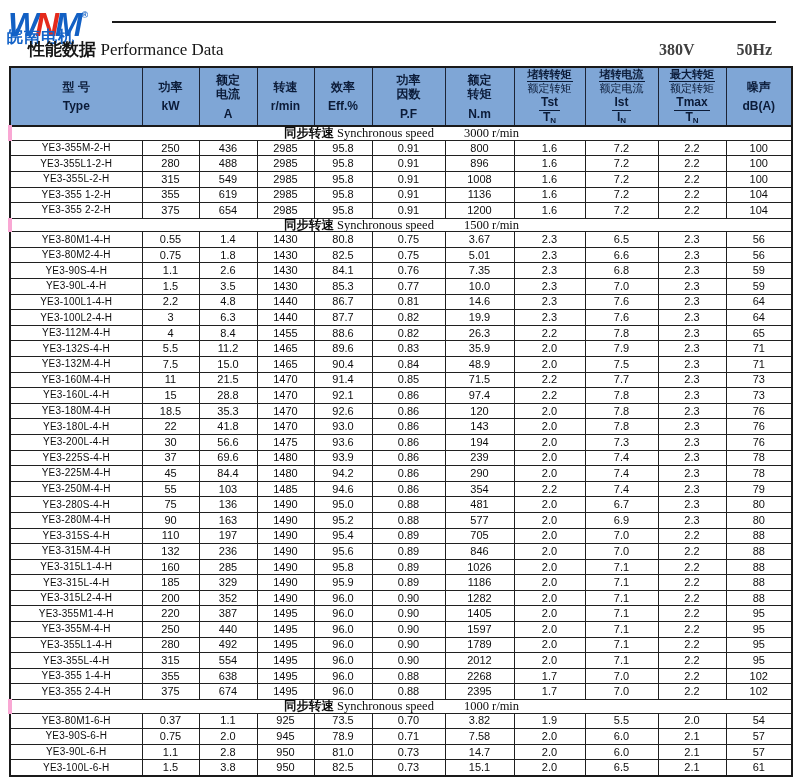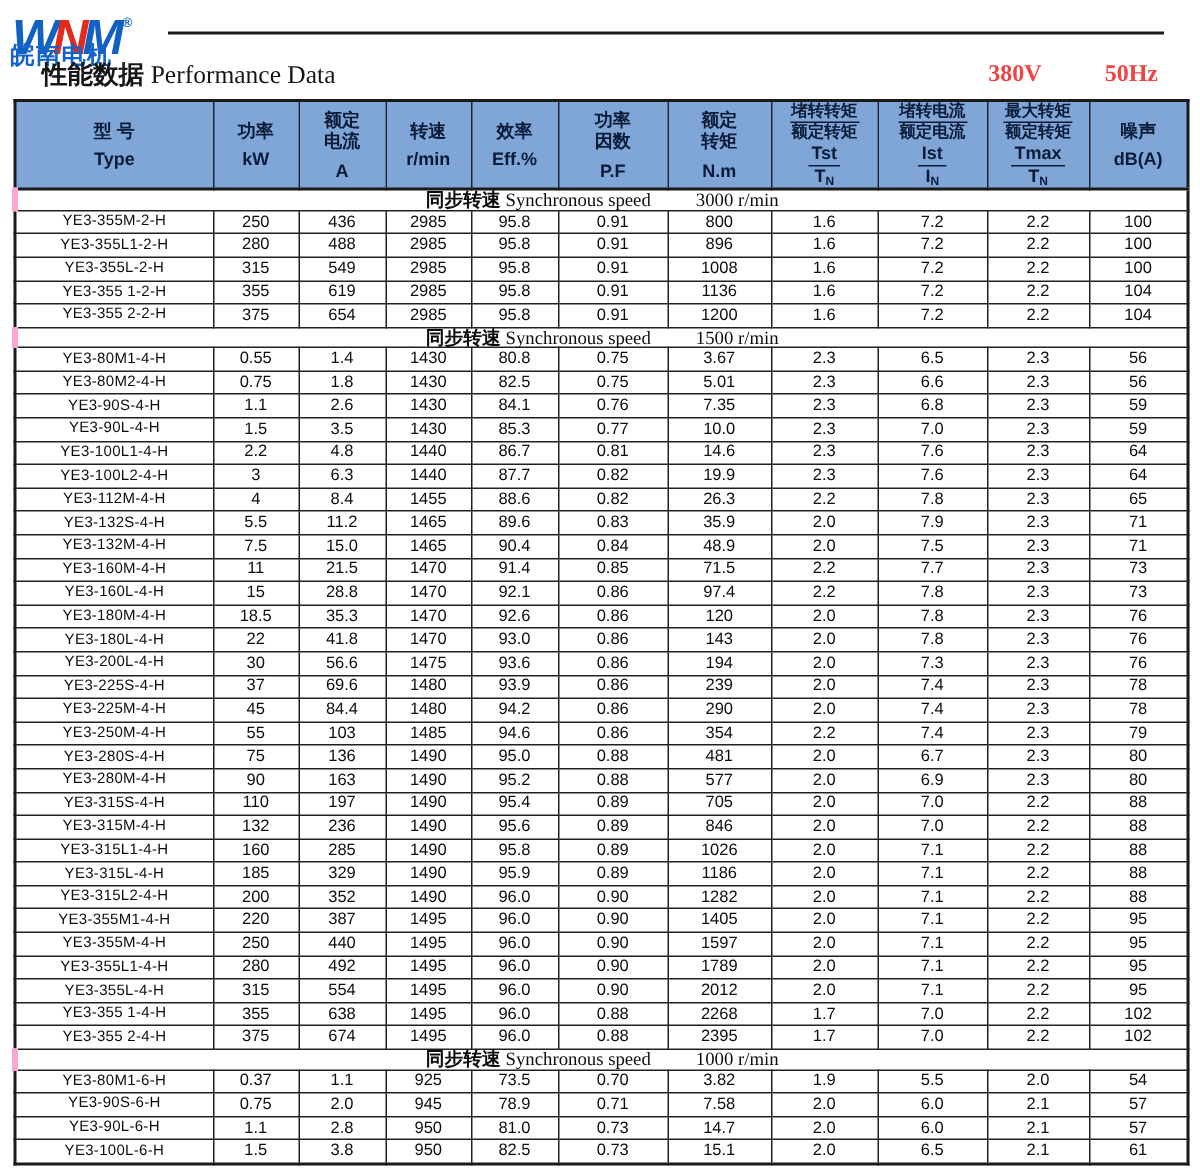--- a/index.html
+++ b/index.html
@@ -25,21 +25,21 @@
   .logo-sub{
     position:absolute;left:7px;top:27px;
     color:#1463c8;font-weight:bold;font-size:16px;letter-spacing:1px;
   }
   .rule{position:absolute;left:112px;top:21px;width:664px;border-top:2px solid #1a1a1a;}
   .title-row{position:absolute;left:28px;top:38px;white-space:nowrap;}
   .title-zh{font-size:17px;font-weight:bold;color:#161616;}
   .title-en{font-family:Liberation Serif, serif;font-size:17px;color:#161616;}
   .ratings{
     position:absolute;right:28px;top:41px;
-    font-family:"Liberation Serif",serif;font-weight:bold;font-size:16px;color:#ef4444;
+    font-family:"Liberation Serif",serif;font-weight:bold;font-size:16px;color:#404040;
   }
   .ratings .freq{margin-left:42px;}
   
   table{
     border-collapse:collapse;table-layout:fixed;
     margin-left:8px;width:782px;
     border:2px solid #1a1a1a;
   }
   thead th{
     background:#7fa6d6;
@@ -48,21 +48,21 @@
     padding:0;height:54px;vertical-align:middle;
     font-weight:normal;
   }
   thead tr{border-bottom:2px solid #1a1a1a;}
   .hzh{display:block;font-size:12px;font-weight:600;line-height:1.2;white-space:pre-line;}
   .hen{display:block;font-size:12px;font-weight:bold;margin-top:5px;}
   .hcell{display:flex;flex-direction:column;align-items:center;justify-content:center;height:100%;}
   
   .fr{font-size:11px;line-height:1.15;}
   .fr .zt{display:inline-block;border-bottom:1px solid #0b1b38;padding:0 1px;font-weight:600;}
-  .fr .zb{display:block;font-weight:700;}
+  .fr .zb{display:block;font-weight:400;}
   .fr .st{display:inline-block;font-weight:bold;font-size:12px;border-bottom:1.5px solid #0b1b38;padding:0 2px;margin-top:2px;}
   .fr .sb{display:block;font-weight:bold;font-size:12px;}
   .fr sub{font-size:8px;vertical-align:-2px;}
   tbody td{
     border:1px solid #202020;
     text-align:center;vertical-align:middle;
     font-size:11px;line-height:1;
     height:14.6px;padding:0;
     color:#0d0d0d;
   }

